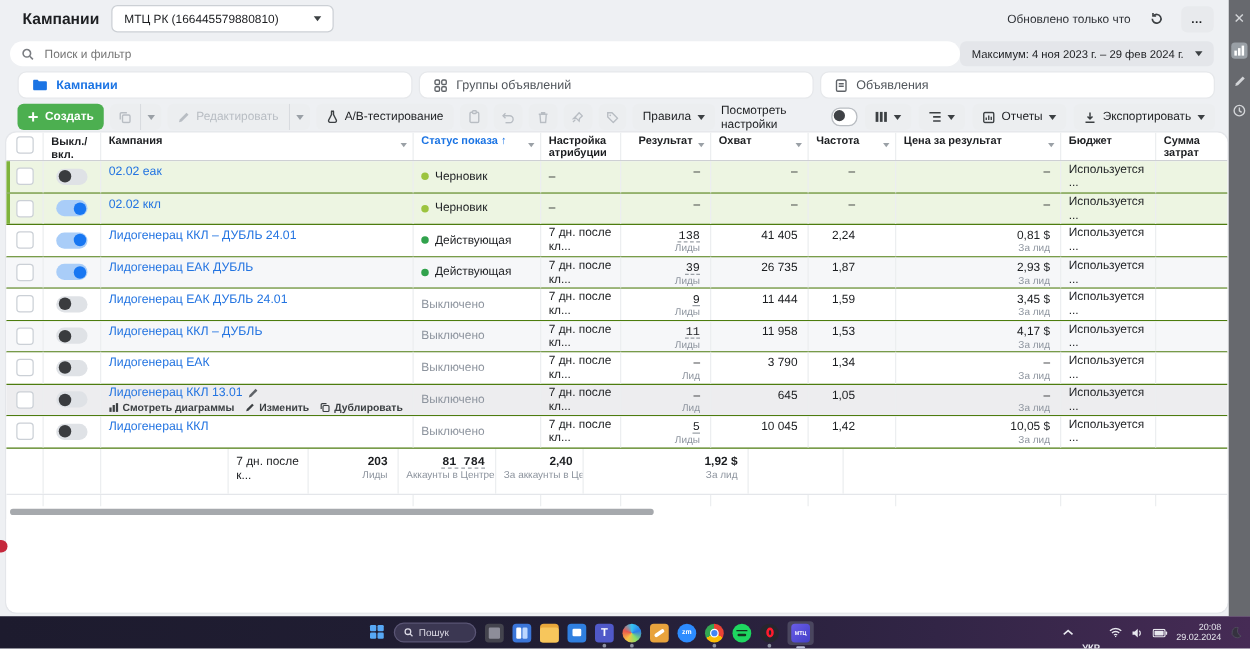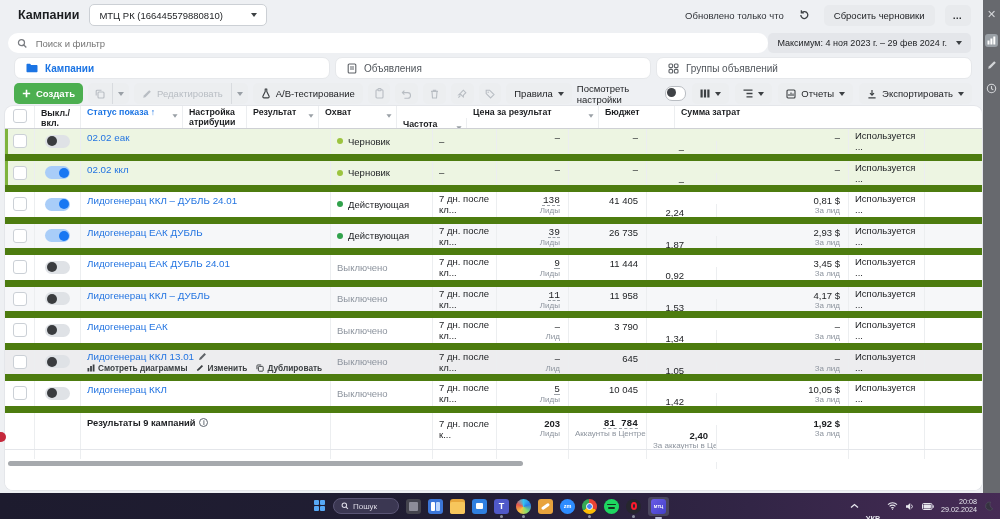--- a/index.html
+++ b/index.html
@@ -52,35 +52,35 @@
   .switch .kn{position:absolute;left:1px;top:1px;width:9px;height:9px;border-radius:50%;background:#3f4246;}
   
   .card{position:absolute;left:5px;top:106px;width:977px;height:384px;background:#fff;border-radius:8px;
         overflow:hidden;box-shadow:0 0 0 1px #e4e6ea;display:flex;flex-direction:column;}
   .cell{box-sizing:border-box;border-right:1px solid #eceef0;padding:3px 6px;font-size:9.5px;overflow:hidden;}
   .c-check{width:30px;display:flex;align-items:center;justify-content:center;}
   .c-tog{width:46px;display:flex;align-items:center;justify-content:center;}
   .c-name{width:250px;}
   .c-status{width:102px;display:flex;align-items:center;gap:5px;}
   .c-attr{width:64px;}
-  .c-res{width:72px;}
+  .c-res{width:72px;text-align:center;}
   .c-reach{width:78px;}
-  .c-freq{width:70px;margin-top:12px;}
+  .c-freq{width:70px;}
   .c-cpr{width:132px;}
   .c-bud{width:76px;}
   .c-spend{flex:1;border-right:none;}
   .num{text-align:right;padding-right:8px;}
   .c-freq.num{padding-right:32px;}
   .thead{display:flex;height:22px;border-bottom:1px solid #ced0d4;flex:none;}
   .thead .cell{font-size:8.8px;font-weight:bold;line-height:1.12;padding-top:2px;position:relative;display:block;}
   .thead .c-check,.thead .c-tog{display:flex;align-items:flex-start;padding-top:3px;}
   .thead .c-tog{justify-content:flex-start;padding-left:6px;}
   .sorthdr{color:#1b74e4;}
   .sortc{position:absolute;right:4px;top:8px;border-top-color:#9aa0a6;transform:scale(.85);}
-  .trow{display:flex;height:24.5px;border-bottom:7px solid #4d7c0f;position:relative;flex:none;background:#fff;}
+  .trow{display:flex;height:24.5px;border-bottom:1px solid #4d7c0f;position:relative;flex:none;background:#fff;}
   .trow.alt{background:#f6f7f9;}
   .trow.hover{background:#ededef;}
   .trow.draft{background:#edf5e2;}
   .trow.draft::before{content:"";position:absolute;left:0;top:0;bottom:0;width:3px;background:#7fb33c;}
   .trow .cell{display:flex;align-items:center;}
   .trow .c-name{display:block;padding-top:3px;}
   .trow.two .c-name{padding-top:1px;}
   .cb{width:12px;height:12px;border:1.5px solid #cbd0d6;border-radius:3px;background:#fff;cursor:pointer;flex:none;}
   .tgl{width:25px;height:13px;border-radius:7px;position:relative;cursor:pointer;flex:none;}
   .tgl .knob{position:absolute;top:1.5px;width:10px;height:10px;border-radius:50%;}
@@ -114,21 +114,21 @@
   
   .rail{position:absolute;right:0;top:0;width:17px;height:493px;background:#67696e;display:flex;flex-direction:column;
         align-items:center;padding-top:8px;gap:13px;box-sizing:border-box;}
   .railbtn{color:#d3d5d8;cursor:pointer;display:flex;align-items:center;justify-content:center;}
   .railbtn.activebg{background:#9aa0a6;border-radius:3px;width:13px;height:13px;color:#fff;}
   
   .red-dot{position:absolute;left:-4px;top:432px;width:10px;height:10px;border-radius:50%;background:#c5283c;}
   
   .taskbar{position:absolute;left:0;bottom:0;width:1000px;height:26px;
            background:linear-gradient(90deg,#1d1b2e 0%,#211e34 45%,#322546 75%,#462b55 100%);}
-  .tb-center{position:absolute;left:314px;top:0;height:26px;display:flex;align-items:center;gap:7px;}
+  .tb-center{position:absolute;left:296px;top:0;height:26px;display:flex;align-items:center;gap:7px;}
   .winlogo{width:12px;height:12px;display:grid;grid-template-columns:5px 5px;grid-template-rows:5px 5px;gap:1.4px;cursor:pointer;}
   .winlogo i{background:#57a8f5;border-radius:1px;}
   .tb-search{height:16px;width:66px;border-radius:9px;background:#3b3752;border:1px solid #5a5575;display:flex;
              align-items:center;gap:4px;padding:0 7px;box-sizing:border-box;color:#dddbe6;font-size:8px;cursor:pointer;}
   .app{width:15px;height:15px;border-radius:3px;position:relative;cursor:pointer;flex:none;}
   .runningdot::after{content:"";position:absolute;left:50%;bottom:-4px;width:3px;height:3px;margin-left:-1.5px;
                      border-radius:50%;background:#8f93a3;}
   .ic-taskview{background:#44444e;}
   .ic-taskview i{position:absolute;inset:3px;background:#8d8d99;border-radius:1px;display:block;}
   .ic-widgets{background:#3b76d9;}
@@ -172,21 +172,20 @@
       <span class="caret"></span>
     </div>
     <div class="top-spacer"></div>
     <span class="updated">Обновлено только что</span>
     <div class="icbtn">
       <svg width="12" height="12" viewBox="0 0 11 11" fill="none" stroke="currentColor" stroke-width="1.2">
         <path d="M2.6 5.5a3.2 3.2 0 1 0 .9-2.2"></path>
           <path d="M3.1 1.2v2.3h2.3"></path>
       </svg>
     </div>
-    <div class="btn">Сбросить черновики</div>
     <div class="btn more">…</div>
   </div>
 
   <div class="searchrow">
     <div class="searchbox">
       <svg width="11" height="11" viewBox="0 0 11 11" fill="none" stroke="#7a7d82" stroke-width="1.3">
         <circle cx="4.6" cy="4.6" r="3.1"></circle>
           <path d="M7 7l2.6 2.6"></path>
       </svg>
       <input placeholder="Поиск и фильтр" style="">
@@ -198,34 +197,34 @@
   </div>
 
   <div class="tabsrow">
     <div class="tab active">
       <svg width="12" height="10" viewBox="0 0 12 10">
           <path d="M.5 1.8c0-.6.4-1 1-1h2.6l1 1.1h5.4c.6 0 1 .4 1 1v5.3c0 .6-.4 1-1 1h-9c-.6 0-1-.4-1-1z" fill="#1b74e4"></path>
         </svg>
       <span>Кампании</span>
     </div>
     <div class="tab">
-      <svg width="10" height="11" viewBox="0 0 10 11" fill="none" stroke="#5f6368" stroke-width="1.1">
-        <rect x="1.2" y="1" width="7.6" height="9" rx="1"></rect>
-          <path d="M3 4h4M3 6h4"></path>
-      </svg>
-      <span>Объявления</span>
-    </div>
-    <div class="tab">
       <svg width="11" height="11" viewBox="0 0 11 11" fill="none" stroke="#5f6368" stroke-width="1.1">
         <rect x="1" y="1" width="3.6" height="3.6" rx="1"></rect>
           <rect x="6.4" y="1" width="3.6" height="3.6" rx="1"></rect>
         <rect x="1" y="6.4" width="3.6" height="3.6" rx="1"></rect>
           <rect x="6.4" y="6.4" width="3.6" height="3.6" rx="1"></rect>
       </svg>
       <span>Группы объявлений</span>
+    </div>
+    <div class="tab">
+      <svg width="10" height="11" viewBox="0 0 10 11" fill="none" stroke="#5f6368" stroke-width="1.1">
+        <rect x="1.2" y="1" width="7.6" height="9" rx="1"></rect>
+          <path d="M3 4h4M3 6h4"></path>
+      </svg>
+      <span>Объявления</span>
     </div>
   </div>
 
   <div class="toolbar">
     <div class="tbtn create">
       <svg width="9" height="9" viewBox="0 0 9 9" stroke="#fff" stroke-width="1.6">
           <path d="M4.5 .8v7.4M.8 4.5h7.4"></path>
         </svg>
       <span>Создать</span>
     </div>
@@ -327,20 +326,21 @@
       </div>
     </div>
   </div>
 
   <div class="card">
     <div class="thead">
       <div class="cell c-check">
           <span class="cb"></span>
         </div>
       <div class="cell c-tog">Выкл./вкл.</div>
+      <div class="cell c-name"><span>Кампания</span><span class="caret sortc"></span></div>
       <div class="cell c-status sorthdr" style="display:block"><span>Статус показа</span> <span>↑</span><span class="caret sortc"></span></div>
       <div class="cell c-attr">Настройка атрибуции</div>
       <div class="cell c-res"><span>Результат</span><span class="caret sortc"></span></div>
       <div class="cell c-reach"><span>Охват</span><span class="caret sortc"></span></div>
       <div class="cell c-freq"><span>Частота</span><span class="caret sortc"></span></div>
       <div class="cell c-cpr"><span>Цена за результат</span><span class="caret sortc"></span></div>
       <div class="cell c-bud">Бюджет</div>
       <div class="cell c-spend">Сумма затрат</div>
     </div>
 
@@ -536,21 +536,21 @@
             <span>7 дн. после кл...</span>
           </div>
       <div class="cell c-res num numcell">
             <span class="main u">9</span>
             <span class="sub">Лиды</span>
           </div>
       <div class="cell c-reach num numcell">
             <span class="main">11 444</span>
           </div>
       <div class="cell c-freq num numcell">
-            <span class="main">0,92</span>
+            <span class="main">1,59</span>
           </div>
       <div class="cell c-cpr num numcell">
             <span class="main">3,45 $</span>
             <span class="sub">За лид</span>
           </div>
       <div class="cell c-bud">
             <span>Используется ...</span>
           </div>
       <div class="cell c-spend"></div>
     </div>
@@ -741,26 +741,20 @@
       <div class="cell c-bud">
             <span>Используется ...</span>
           </div>
       <div class="cell c-spend"></div>
     </div>
       </div>
 
     <div class="tfoot">
       <div class="cell c-check"></div>
       <div class="cell c-tog"></div>
-      <div class="cell c-name">
-          <span class="lbl">
-            <span>Результаты 9 кампаний</span>
-            <span class="info">i</span>
-          </span>
-        </div>
       <div class="cell c-status" style="display:block"></div>
       <div class="cell c-attr" style="font-weight:normal">7 дн. после к...</div>
       <div class="cell c-res num">
           <span class="main">203</span>
           <span class="sub">Лиды</span>
         </div>
       <div class="cell c-reach num">
           <span class="main u">81 784</span>
           <span class="sub">Аккаунты в Центре ..</span>
         </div>

